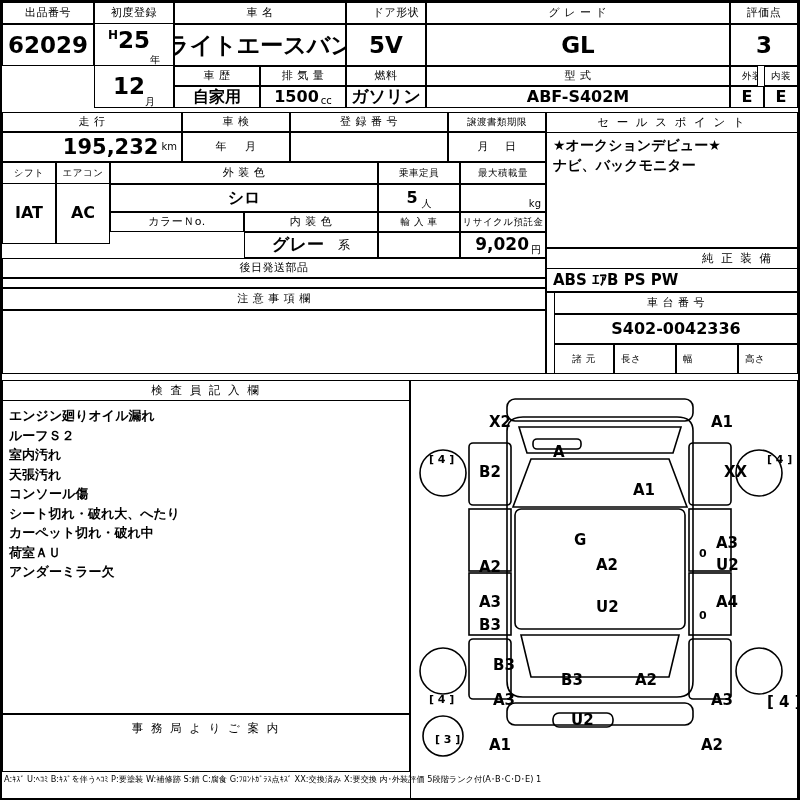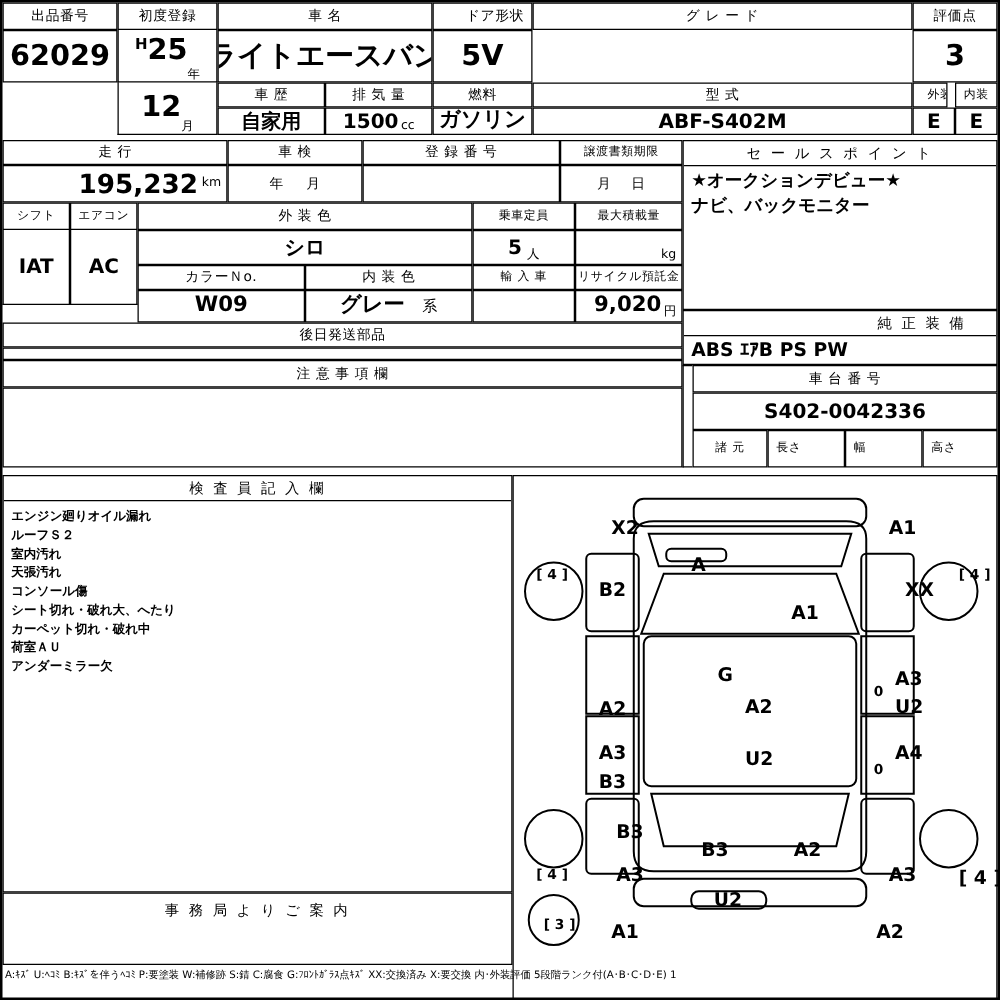--- a/index.html
+++ b/index.html
@@ -85,20 +85,21 @@
     <span class="sub" style="align-self:flex-end;">年</span>
   </div>
 
   <div class="cell lbl" style="left:172px; top:0px; width:172px; height:22px;">車 名</div>
   <div class="cell val-lg" style="left:172px; top:22px; width:172px; height:42px;">ライトエースバン</div>
 
   <div class="cell lbl" style="left:344px; top:0px; width:80px; height:22px;padding-left:20px;">ドア形状</div>
   <div class="cell val-lg" style="left:344px; top:22px; width:80px; height:42px;">5V</div>
 
   <div class="cell lbl" style="left:424px; top:0px; width:304px; height:22px;">グ レ ー ド</div>
+  <div class="cell val-lg" style="left:424px; top:22px; width:304px; height:42px;">GL</div>
 
   <div class="cell lbl" style="left:728px; top:0px; width:68px; height:22px;">評価点</div>
   <div class="cell val-lg" style="left:728px; top:22px; width:68px; height:42px;">3</div>
 
   <div class="cell noborder" style="left:92px; top:64px; width:80px; height:42px; border-left:1px solid #000; border-right:1px solid #000; border-bottom:1px solid #000;">
     <span class="val-lg">12</span>
     <span class="sub" style="align-self:flex-end;">月</span>
   </div>
 
   <div class="cell lbl" style="left:172px; top:64px; width:86px; height:20px;">車 歴</div>
@@ -156,21 +157,20 @@
     <span class="sub" style="align-self:flex-end;padding-bottom:2px;margin-left:4px;">人</span>
   </div>
 
   <div class="cell lbl-sm" style="left:458px; top:160px; width:86px; height:22px;">最大積載量</div>
   <div class="cell right" style="left:458px; top:182px; width:86px; height:28px;">
     <span class="val-md"></span>
     <span class="sub" style="align-self:flex-end;padding-bottom:2px;margin-left:3px;">kg</span>
   </div>
 
   <div class="cell lbl" style="left:108px; top:210px; width:134px; height:20px;">カラーＮo.</div>
-  <div class="cell val-sm" style="left:108px; top:230px; width:134px; height:26px;">W09</div>
 
   <div class="cell lbl" style="left:242px; top:210px; width:134px; height:20px;">内 装 色</div>
   <div class="cell" style="left:242px; top:230px; width:134px; height:26px;">
     <span class="val-sm">グレー</span>
     <span class="sub" style="margin-left:14px;font-size:12px;">系</span>
   </div>
 
   <div class="cell lbl-sm" style="left:376px; top:210px; width:82px; height:20px;">輸 入 車</div>
   <div class="cell val-sm" style="left:376px; top:230px; width:82px; height:26px;"></div>
 
@@ -200,21 +200,21 @@
   <div class="cell" style="left:544px; top:290px; width:8px; height:82px; border-right:none;"></div>
   <div class="cell lbl" style="left:552px; top:290px; width:244px; height:22px;">車 台 番 号</div>
   <div class="cell val-md" style="left:552px; top:312px; width:244px; height:30px;">S402-0042336</div>
   <div class="cell lbl-sm" style="left:552px; top:342px; width:60px; height:30px;">諸 元</div>
   <div class="cell lbl-sm" style="left:612px; top:342px; width:62px; height:30px; justify-content:flex-start; padding-left:6px;">長さ</div>
   <div class="cell lbl-sm" style="left:674px; top:342px; width:62px; height:30px; justify-content:flex-start; padding-left:6px;">幅</div>
   <div class="cell lbl-sm" style="left:736px; top:342px; width:60px; height:30px; justify-content:flex-start; padding-left:6px;">高さ</div>
 
   <div class="memo" style="left:0px; top:378px; width:408px; height:334px;">
     <div class="memo-title">検 査 員 記 入 欄</div>
-    <div class="memo-body" style="font-size:10px;line-height:1.5;padding-top:5px;"><div>エンジン廻りオイル漏れ</div><div>ルーフＳ２</div><div>室内汚れ</div><div>天張汚れ</div><div>コンソール傷</div><div>シート切れ・破れ大、へたり</div><div>カーペット切れ・破れ中</div><div>荷室ＡＵ</div><div>アンダーミラー欠</div></div>
+    <div class="memo-body" style="font-size:13px;line-height:1.5;padding-top:5px;"><div>エンジン廻りオイル漏れ</div><div>ルーフＳ２</div><div>室内汚れ</div><div>天張汚れ</div><div>コンソール傷</div><div>シート切れ・破れ大、へたり</div><div>カーペット切れ・破れ中</div><div>荷室ＡＵ</div><div>アンダーミラー欠</div></div>
   </div>
 
   <div class="memo" style="left:0px; top:712px; width:408px; height:58px;">
     <div class="memo-title" style="border-bottom:none; padding-top:6px;">事 務 局 よ り ご 案 内</div>
     <div class="memo-body" style="font-size:12px;"></div>
   </div>
 
   <div id="diagram">
     <svg width="386" height="388" viewBox="0 0 386 388" xmlns="http://www.w3.org/2000/svg">
       <g fill="none" stroke="#000" stroke-width="1.6">

